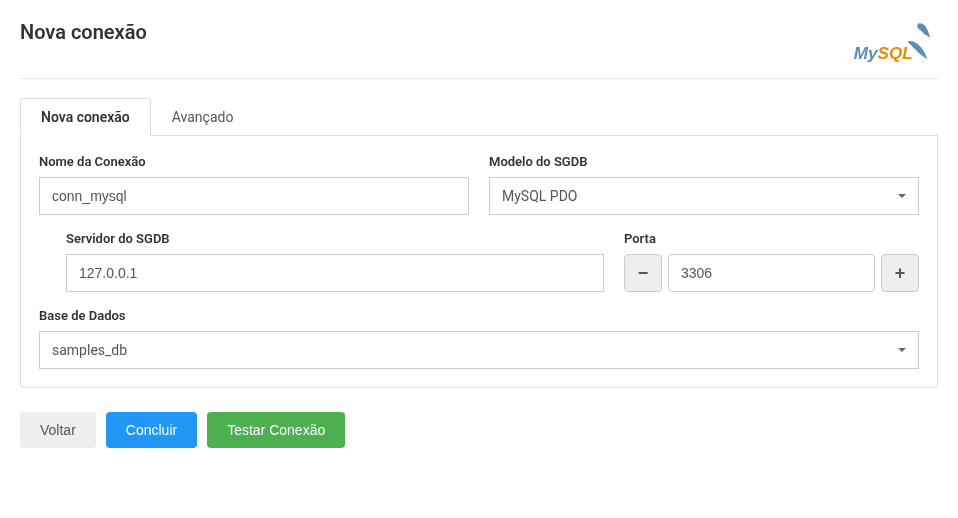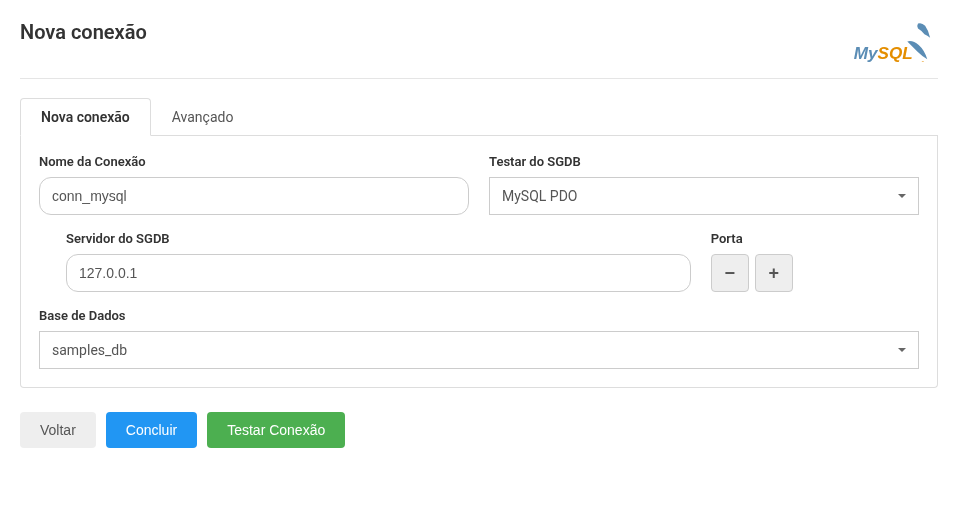--- a/index.html
+++ b/index.html
@@ -85,21 +85,21 @@
     .form-label {
       font-size: 13px;
       font-weight: 600;
       color: #333;
       margin-bottom: 8px;
     }
     .form-input {
       height: 38px;
       padding: 8px 12px;
       border: 1px solid #ccc;
-      border-radius: 12px;
+      border-radius: 0;
       font-size: 14px;
       color: #555;
       background: #fff;
       width: 100%;
     }
     .form-select {
       height: 38px;
       padding: 8px 12px;
       border: 1px solid #ccc;
       border-radius: 0;
@@ -194,37 +194,38 @@
 </div>
 
 <div class="form-panel">
 
   <div class="form-row">
     <div class="form-group half">
       <label class="form-label">Nome da Conexão</label>
       <input type="text" class="form-input" value="conn_mysql" style="">
     </div>
     <div class="form-group half">
-      <label class="form-label">Testar do SGDB</label>
+      <label class="form-label">Modelo do SGDB</label>
       <div class="form-select">
         <span>MySQL PDO</span>
         <span class="caret-down"></span>
       </div>
     </div>
   </div>
 
   <div class="form-row">
     <div class="form-group wide">
       <label class="form-label">Servidor do SGDB</label>
       <input type="text" class="form-input" value="127.0.0.1" style="">
     </div>
     <div class="form-group narrow">
       <label class="form-label">Porta</label>
       <div class="stepper-group">
         <button class="stepper-btn">−</button>
+        <input type="text" class="stepper-input" value="3306" style="">
         <button class="stepper-btn">+</button>
       </div>
     </div>
   </div>
 
 
   <div class="form-row" style="margin-bottom:0;align-items:center;">
     <div class="form-group full">
       <label class="form-label">Base de Dados</label>
       <div class="form-select">

